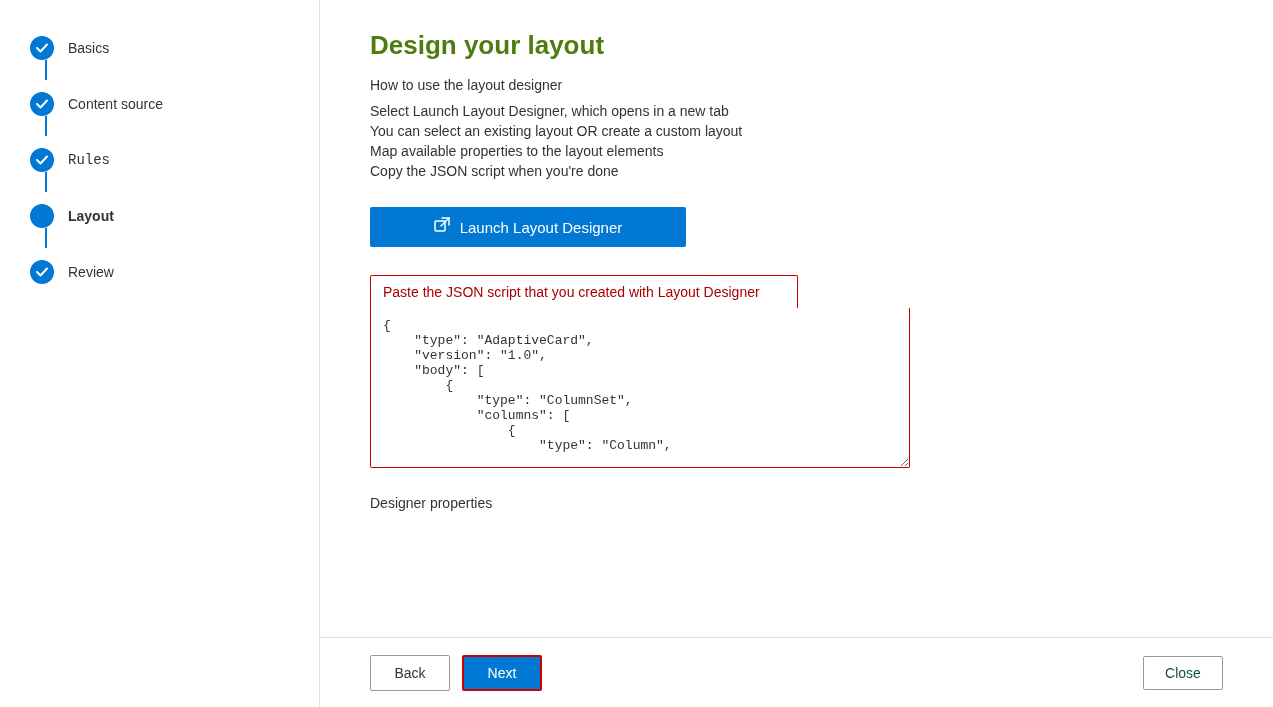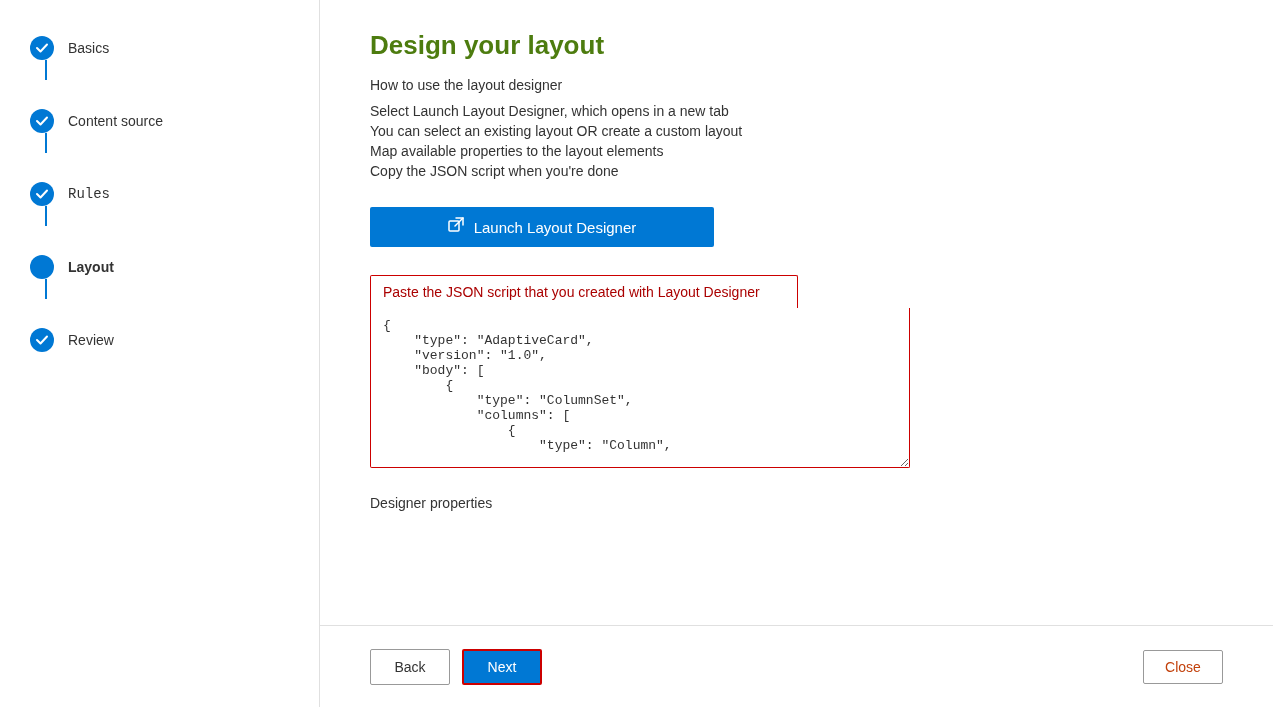--- a/index.html
+++ b/index.html
@@ -16,21 +16,21 @@
 
     
     .sidebar {
       width: 320px;
       min-width: 320px;
       background: #fff;
       border-right: 1px solid #e0e0e0;
       padding: 20px 0;
       display: flex;
       flex-direction: column;
-      gap: 17px;
+      gap: 0;
     }
 
     .sidebar-item {
       display: flex;
       align-items: center;
       gap: 14px;
       padding: 16px 30px;
       cursor: pointer;
       position: relative;
     }
@@ -111,21 +111,21 @@
 
     .launch-btn {
       display: flex;
       align-items: center;
       gap: 10px;
       background: #0078d4;
       color: #fff;
       border: none;
       border-radius: 2px;
       padding: 10px 0;
-      width: 344px;
+      width: 316px;
       font-size: 15px;
       font-weight: 500;
       cursor: pointer;
       justify-content: center;
       margin-bottom: 28px;
     }
 
     .launch-icon {
       font-size: 16px;
     }
@@ -164,21 +164,21 @@
     }
 
     .available-props {
       font-size: 14px;
       font-weight: 500;
       color: #333;
     }
 
     
     .footer {
-      height: 82px;
+      height: 70px;
       border-top: 1px solid #e0e0e0;
       display: flex;
       align-items: center;
       padding: 0 50px;
       gap: 12px;
       justify-content: space-between;
     }
 
     .footer-left {
       display: flex;
@@ -203,21 +203,21 @@
       border-radius: 2px;
       padding: 8px 20px;
       font-size: 14px;
       font-weight: 500;
       cursor: pointer;
       min-width: 80px;
     }
 
     .btn-close {
       background: #fff;
-      color: #c2410c;
+      color: #14532d;
       border: 1px solid #999;
       border-radius: 2px;
       padding: 8px 20px;
       font-size: 14px;
       cursor: pointer;
       min-width: 80px;
     }
   </style>
 </head>
 <body>

